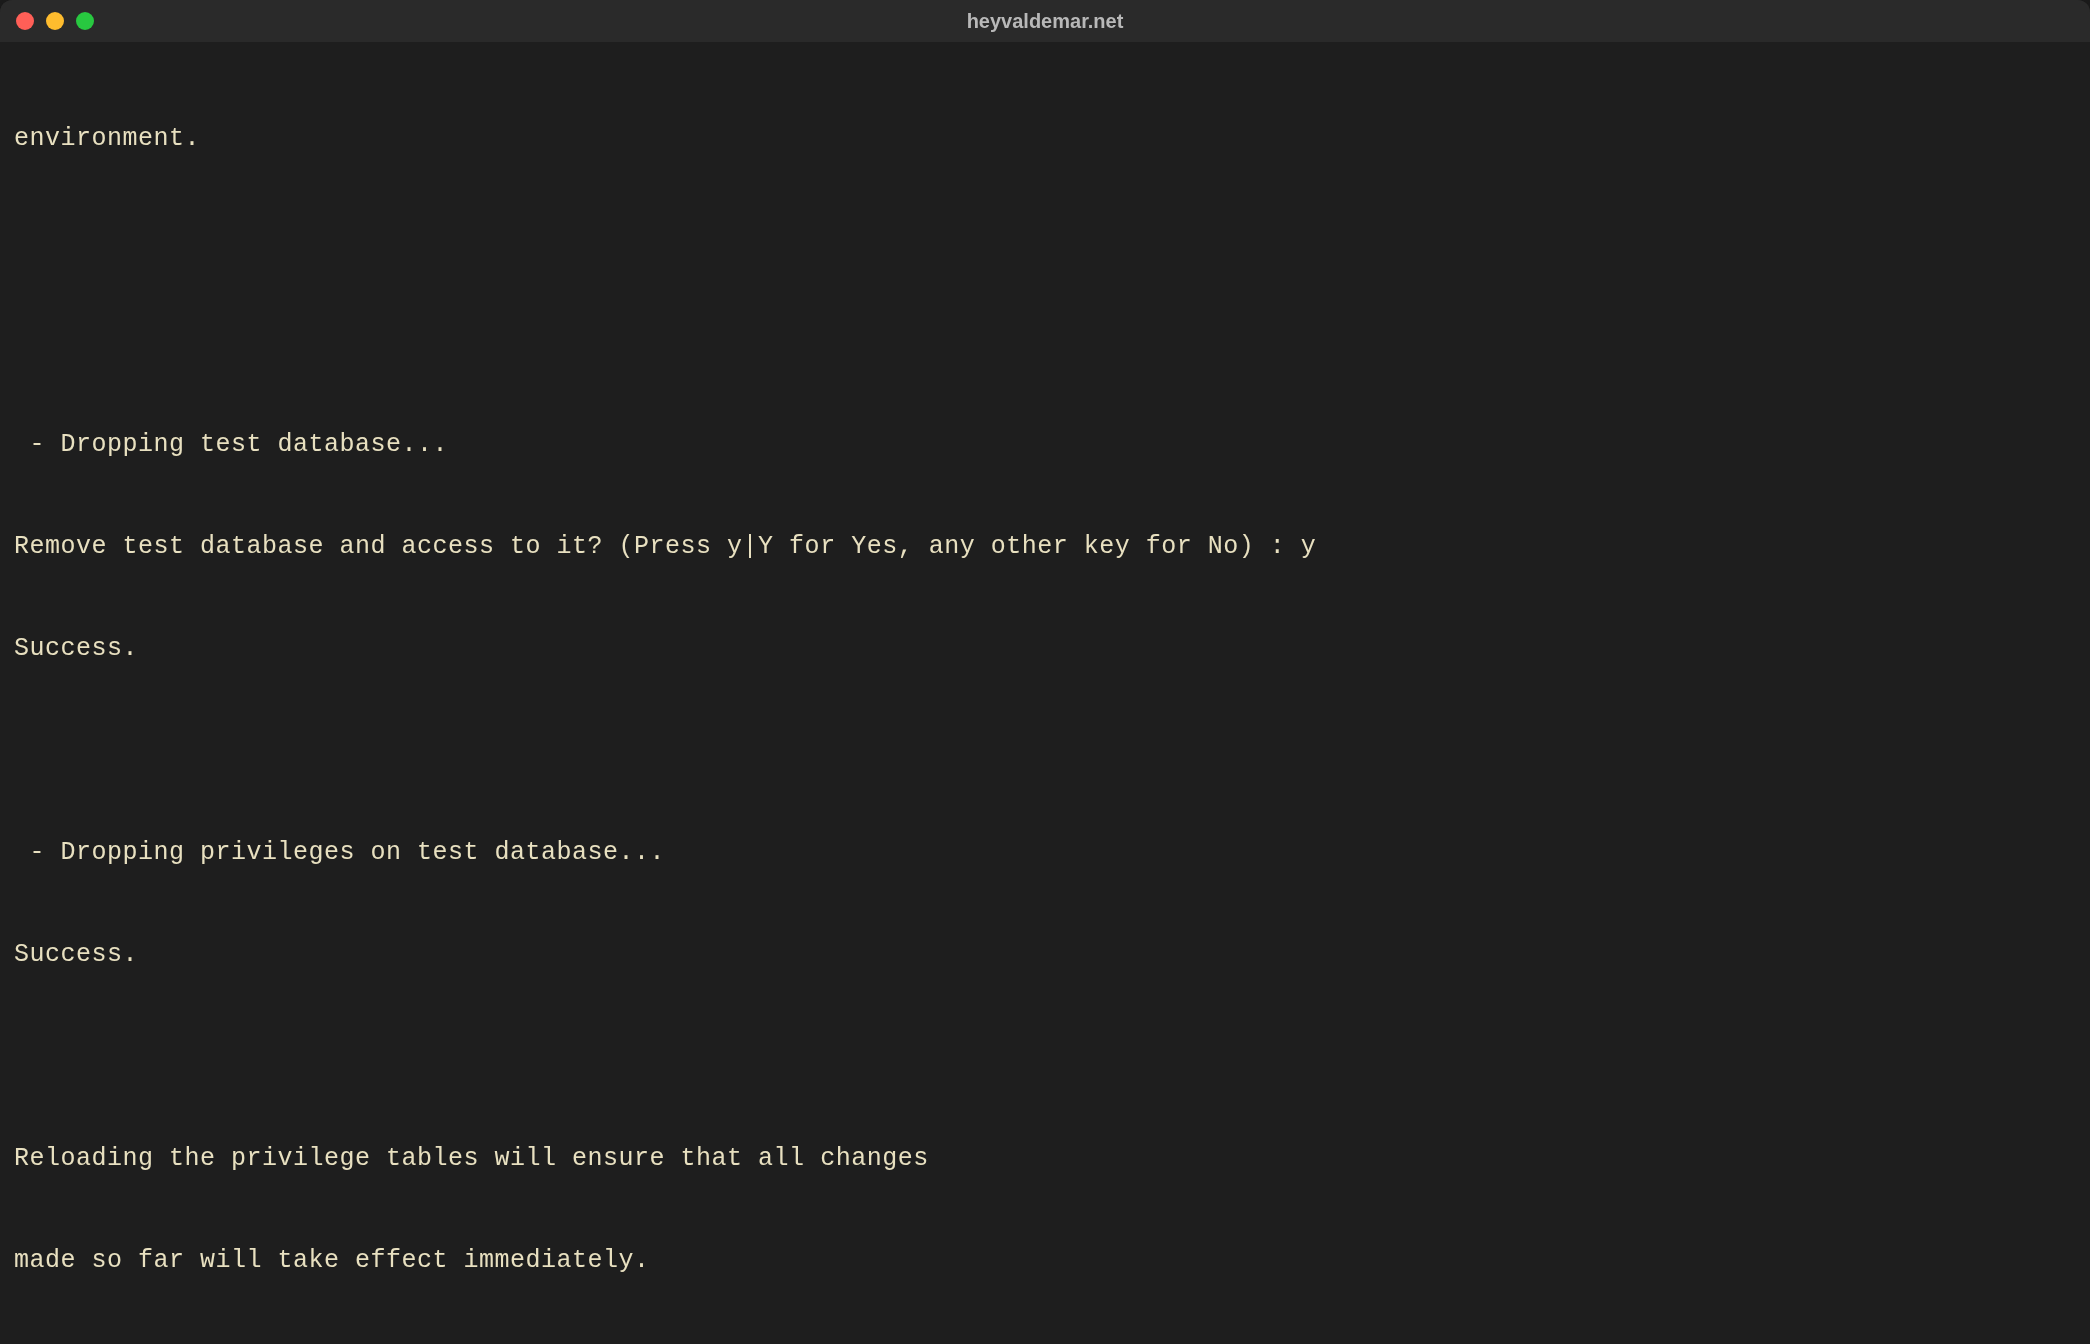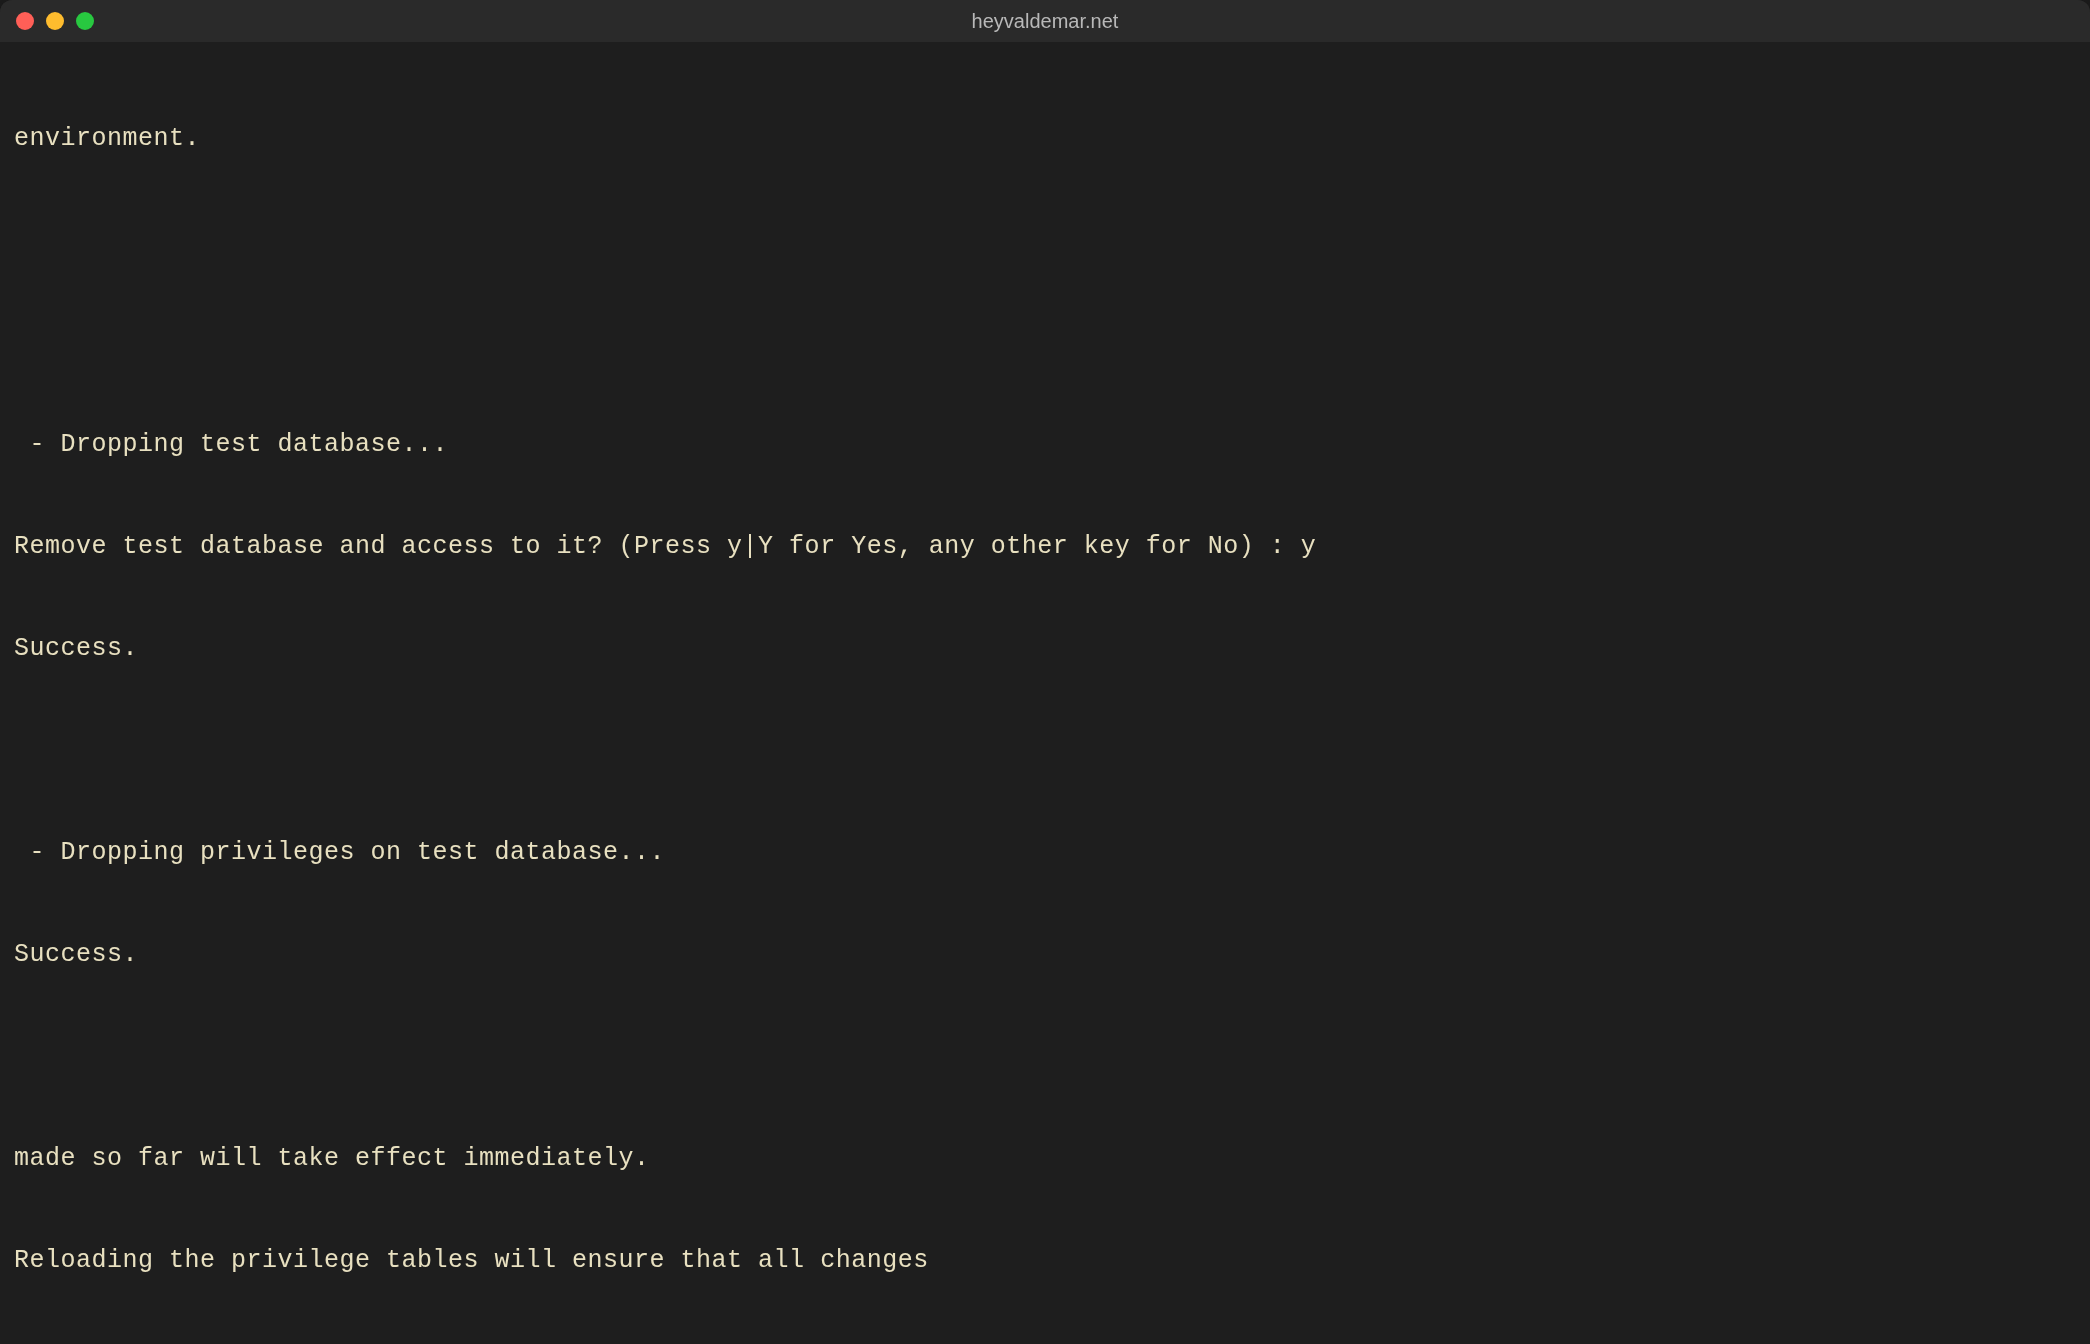--- a/index.html
+++ b/index.html
@@ -41,21 +41,21 @@
     .tl-close { background: #ff5f57; }
     .tl-min { background: #febc2e; }
     .tl-max { background: #28c840; }
     .title-text {
       position: absolute;
       left: 50%;
       transform: translateX(-50%);
       color: #b8b8b8;
       font-family: -apple-system, BlinkMacSystemFont, 'Segoe UI', sans-serif;
       font-size: 20px;
-      font-weight: 400;
+      font-weight: 700;
     }
     .terminal-body {
       padding: 12px 14px 6px 14px;
       font-size: 25px;
       line-height: 1.36;
       color: #e8e0c0;
       white-space: pre;
       overflow-x: hidden;
       letter-spacing: 0.5px;
     }
@@ -78,22 +78,22 @@
     <div class="line">environment.</div>
     <div class="line"></div>
     <div class="line"></div>
     <div class="line"> - Dropping test database...</div>
     <div class="line">Remove test database and access to it? (Press y|Y for Yes, any other key for No) : y</div>
     <div class="line">Success.</div>
     <div class="line"></div>
     <div class="line"> - Dropping privileges on test database...</div>
     <div class="line">Success.</div>
     <div class="line"></div>
+    <div class="line">Reloading the privilege tables will ensure that all changes</div>
     <div class="line">made so far will take effect immediately.</div>
-    <div class="line">Reloading the privilege tables will ensure that all changes</div>
     
     
     
     
     
     
     
     
     
     

